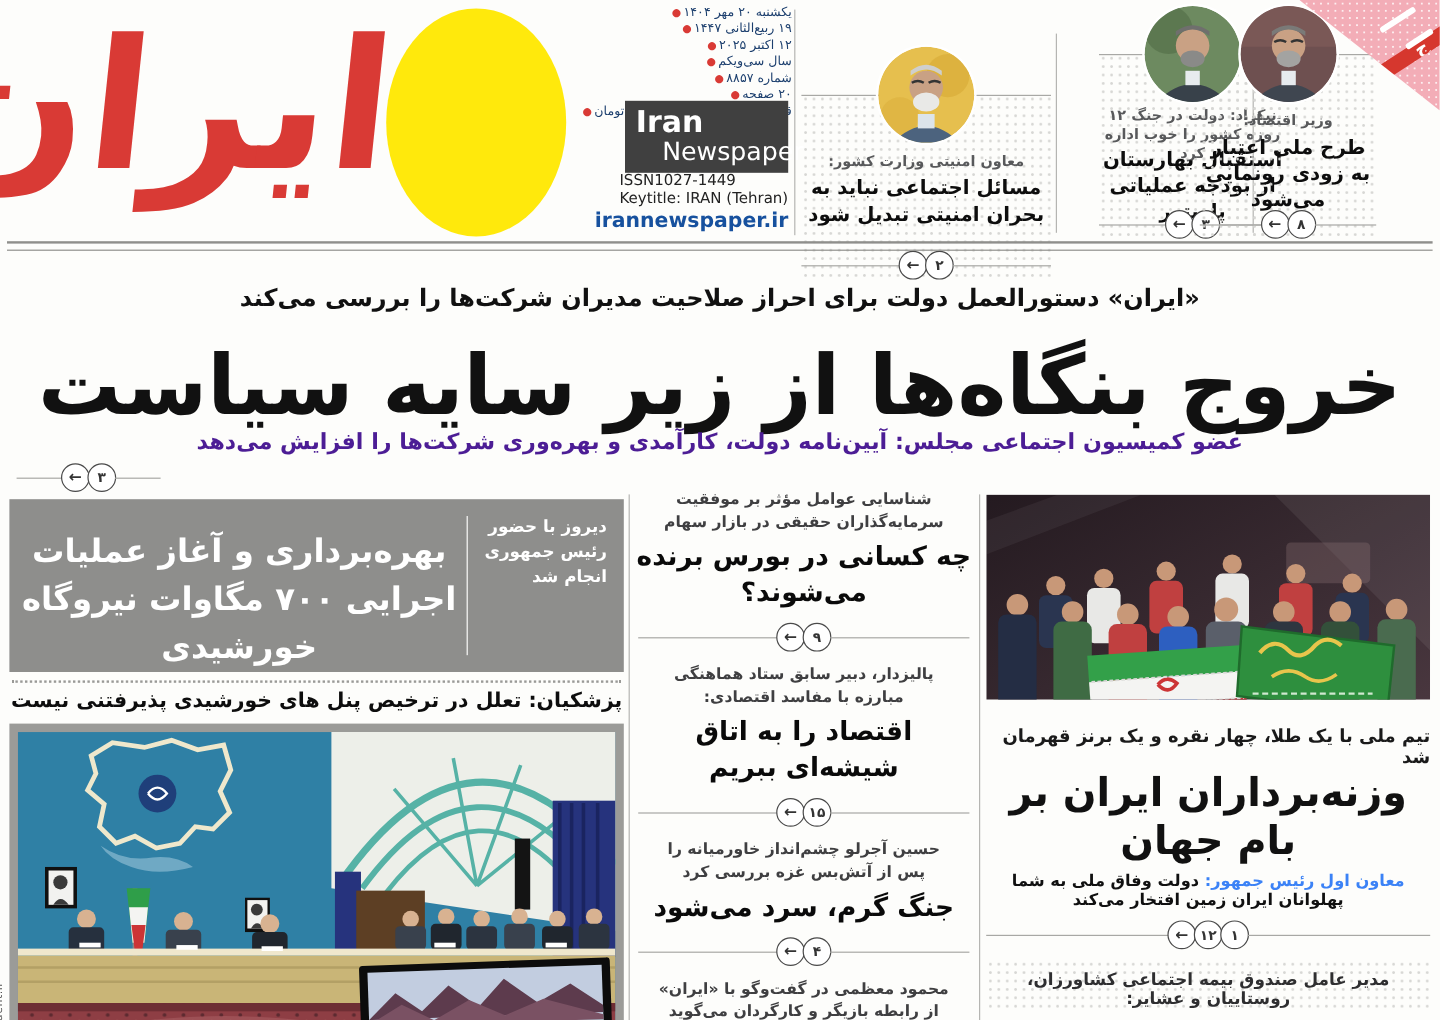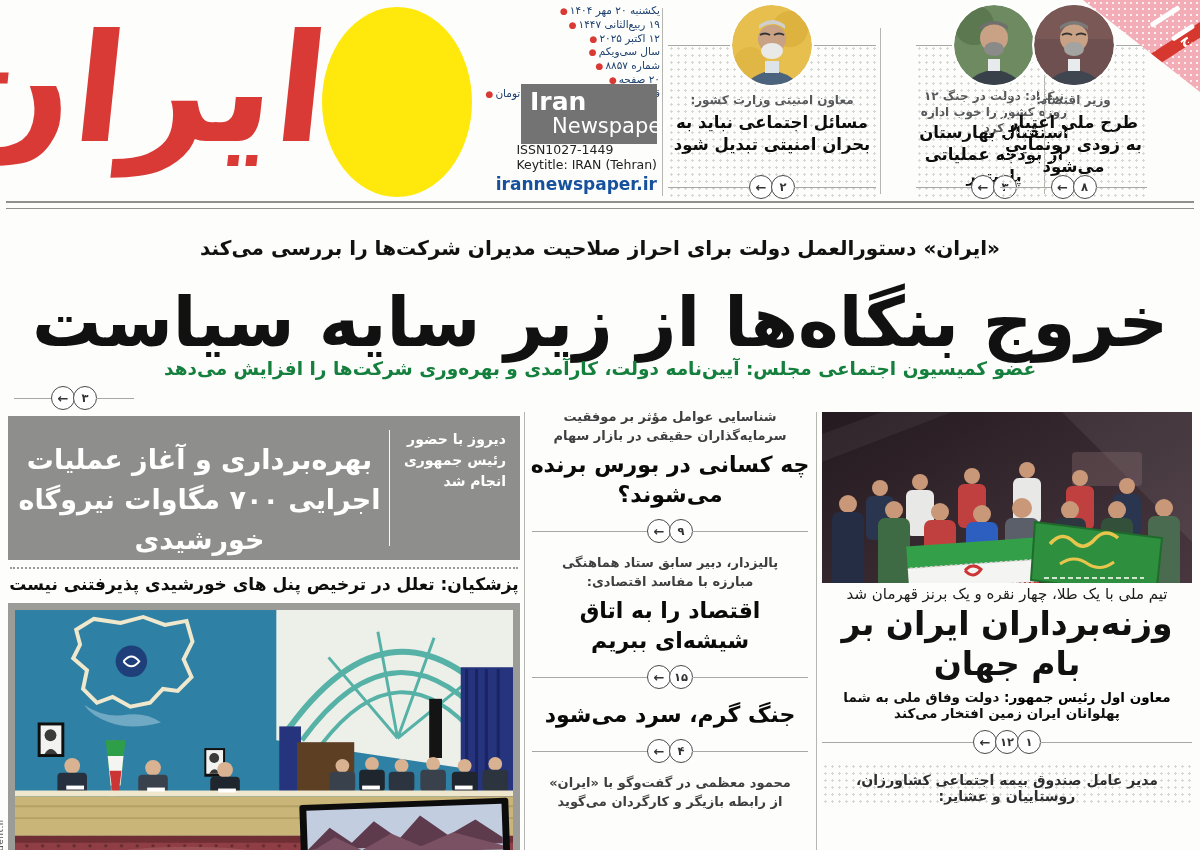--- a/index.html
+++ b/index.html
@@ -12,21 +12,21 @@
   .vline{background:#b5b5b2;width:1px;}
 
   
   .logo-fa{left:12px;top:-18px;width:315px;height:215px;color:#d93a35;
     font-size:150px;font-weight:900;line-height:215px;text-align:center;
     transform:skewX(-6deg);letter-spacing:-6px;}
   .sun{left:322px;top:7px;width:150px;height:190px;border-radius:50%;background:#ffe90c;}
   .dateline{right:540px;top:4px;width:142px;}
   .dateline .dl{font-size:10.5px;line-height:12.8px;color:#1c3f6e;text-align:right;white-space:nowrap;}
   .dateline .dl .dot{color:#d93a35;font-size:9px;margin-right:2px;}
-  .brand-box{right:543px;top:84px;width:118px;background:#737373;color:#fff;
+  .brand-box{right:543px;top:84px;width:118px;background:#404040;color:#fff;
     padding:5px 9px 6px;direction:ltr;text-align:left;}
   .brand-box .b1{font-size:25px;font-weight:900;line-height:26px;}
   .brand-box .b2{font-size:21px;font-weight:400;line-height:23px;margin-left:22px;}
   .issn{right:543px;top:142px;direction:ltr;text-align:left;font-size:12.5px;line-height:15px;color:#222;}
   .site{right:543px;top:174px;direction:ltr;text-align:left;font-size:17px;font-weight:900;color:#17519e;}
   .mast-divider{left:662px;top:8px;height:188px;}
 
   
   .topcard{top:0;height:198px;}
   .topcard .dotlayer{position:absolute;left:0;right:0;top:45px;bottom:0;}
@@ -61,21 +61,21 @@
   .corner-banner .bar{position:absolute;background:#fff;height:5px;border-radius:2px;}
 
   
   .rule-a{left:6px;right:6px;top:201px;height:2px;background:#8f8f8c;}
   .rule-b{left:6px;right:6px;top:208px;height:1px;background:#8f8f8c;}
 
   
   .lead-kicker{left:0;right:0;top:236px;text-align:center;font-size:20px;font-weight:800;}
   .lead-headline{left:0;right:0;top:272px;text-align:center;font-size:69px;font-weight:900;
     letter-spacing:-2px;line-height:100px;}
-  .lead-deck{left:0;right:0;top:358px;text-align:center;font-size:18.5px;font-weight:600;color:#15803d;}
+  .lead-deck{left:0;right:0;top:358px;text-align:center;font-size:18.5px;font-weight:600;color:#4c1d95;}
   .lead-ref{left:14px;top:386px;width:120px;}
 
   
   .divider-v{top:412px;bottom:0;}
   .col-left{left:8px;top:416px;width:512px;}
   .col-mid{left:530px;top:408px;width:280px;}
   .col-right{left:822px;top:412px;width:370px;}
 
   
   .graybox{background:#8e8e8c;color:#fff;display:flex;min-height:92px;}
@@ -90,24 +90,24 @@
     font-size:9px;color:#555;direction:ltr;letter-spacing:.5px;}
 
   
   .mid-item{text-align:center;}
   .m-kicker{font-size:13px;line-height:18.5px;color:#3f3f41;font-weight:600;max-width:252px;margin:0 auto;}
   .m-headline{font-size:22px;font-weight:900;color:#0a0a0a;margin-top:5px;line-height:30px;}
   .mid-item .pageref-row{margin:9px 2px 11px;}
 
   
   .sport-photo{height:171px;overflow:hidden;text-align:right;}
-  .sp-caption{text-align:center;font-size:15px;font-weight:400;color:#1a1a1a;margin-top:2px;}
+  .sp-caption{font-size:15px;font-weight:700;color:#1a1a1a;margin-top:21px;}
   .sp-headline{text-align:center;font-size:33px;font-weight:900;margin-top:1px;line-height:40px;}
   .sp-sub{text-align:center;font-size:13.5px;font-weight:700;margin-top:5px;color:#101010;}
-  .sp-sub .red{color:#000000;}
+  .sp-sub .red{color:#3b82f6;}
   .col-right .pageref-row{margin-top:9px;}
   .insurance{margin-top:9px;padding:9px 4px 0;}
   .ins-kicker{text-align:center;font-size:14px;font-weight:600;color:#2e2e30;}
 </style>
 </head>
 <body>
 
 <div class="abs logo-fa">ایران</div>
 <div class="abs sun"></div>
 
@@ -125,21 +125,21 @@
   <div class="b1">Iran</div>
   <div class="b2">Newspaper</div>
 </div>
 <div class="abs issn">
   <div>ISSN1027-1449</div>
   <div>Keytitle: IRAN (Tehran)</div>
 </div>
 <div class="abs site">irannewspaper.ir</div>
 <div class="abs vline mast-divider"></div>
 
-<div class="abs topcard" style="left:668px;width:208px;">
+<div class="abs topcard" style="left:668px;width:208px;margin-top:34px;">
   <div class="dotlayer dotted"></div>
   <div class="topline"></div>
   <div class="portrait">
     <svg width="80" height="80" viewBox="0 0 80 80">
       <circle cx="40" cy="40" r="40" fill="#e6bf4e"></circle>
       <circle cx="58" cy="24" r="18" fill="#d9ad39" opacity=".7"></circle>
       <circle cx="18" cy="58" r="16" fill="#d9ad39" opacity=".5"></circle>
       <path d="M12,80 Q40,52 68,80 Z" fill="#4c637e"></path>
       <rect x="33" y="56" width="14" height="12" fill="#dce4ea"></rect>
       <circle cx="40" cy="34" r="14" fill="#c9a184"></circle>
@@ -357,20 +357,21 @@
     <div class="m-headline">اقتصاد را به اتاق شیشه‌ای ببریم</div>
     <div class="pageref-row">
       <div class="ln"></div>
       <span class="pg arrow">←</span>
       <span class="pg">۱۵</span>
       <div class="ln"></div>
     </div>
   </div>
 
   <div class="mid-item">
+    <div class="m-kicker">حسین آجرلو چشم‌انداز خاورمیانه را پس از آتش‌بس غزه بررسی کرد</div>
     <div class="m-headline">جنگ گرم، سرد می‌شود</div>
     <div class="pageref-row">
       <div class="ln"></div>
       <span class="pg arrow">←</span>
       <span class="pg">۴</span>
       <div class="ln"></div>
     </div>
   </div>
 
   <div class="mid-item">

